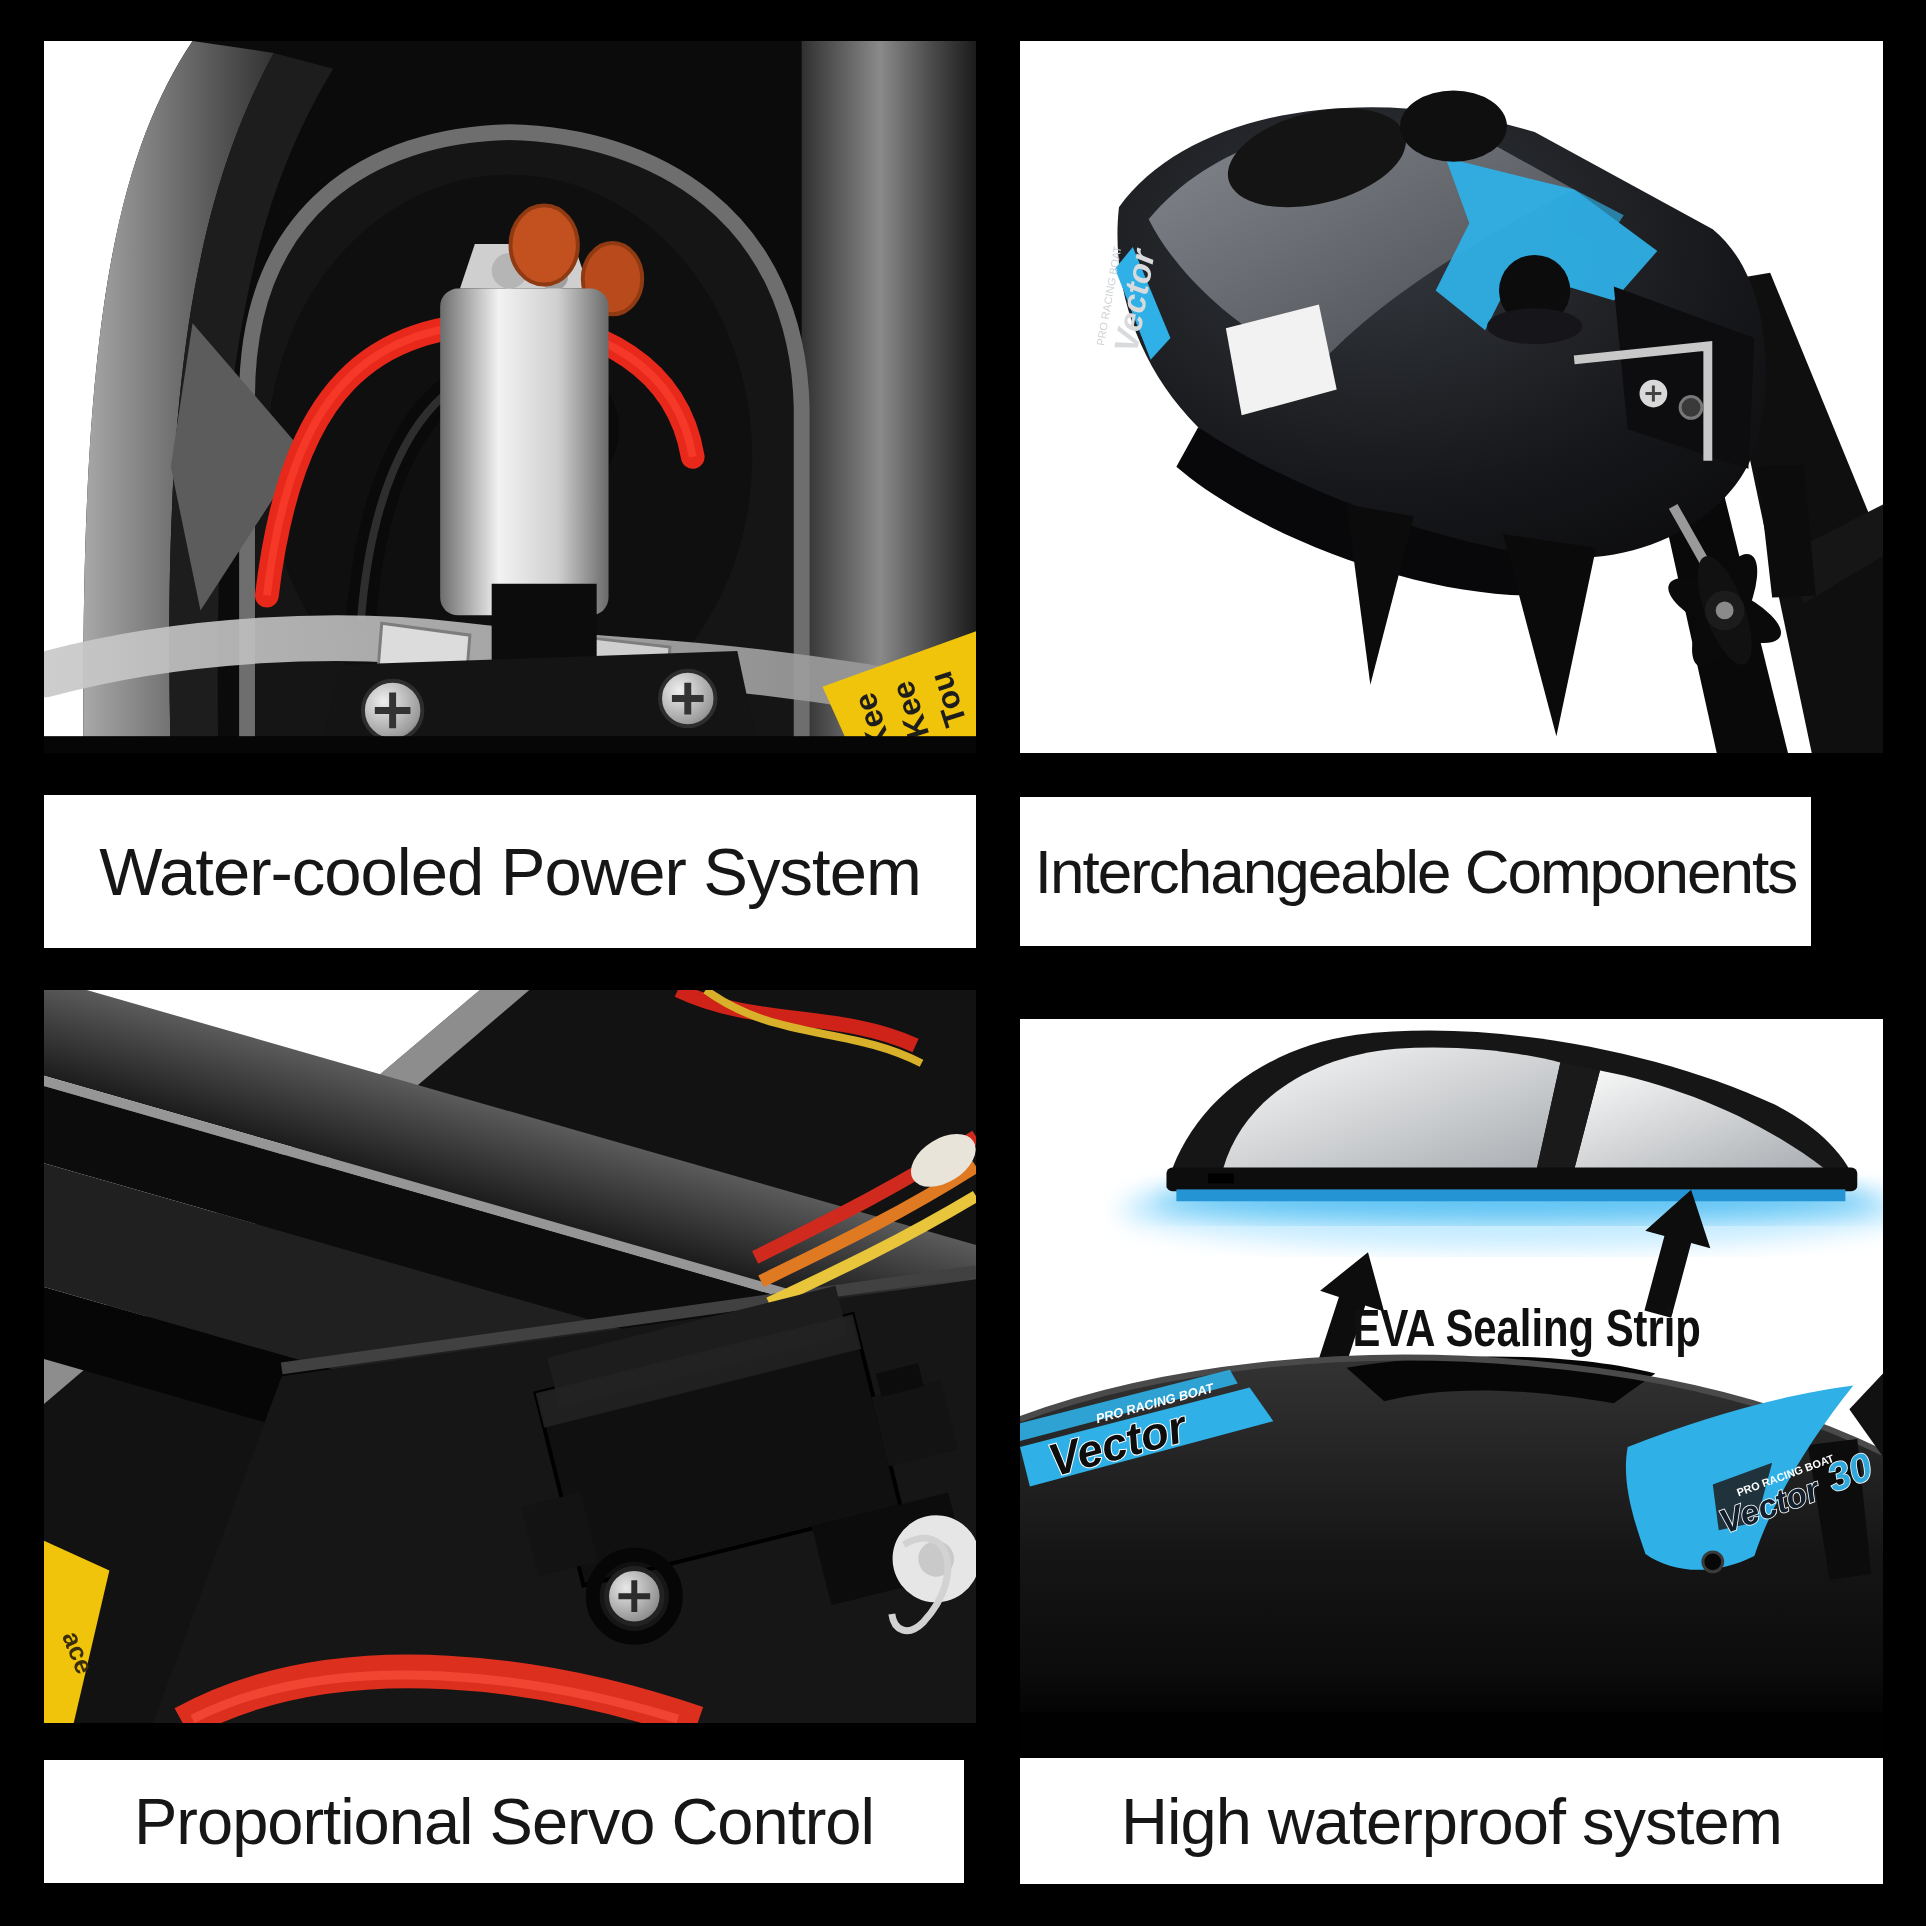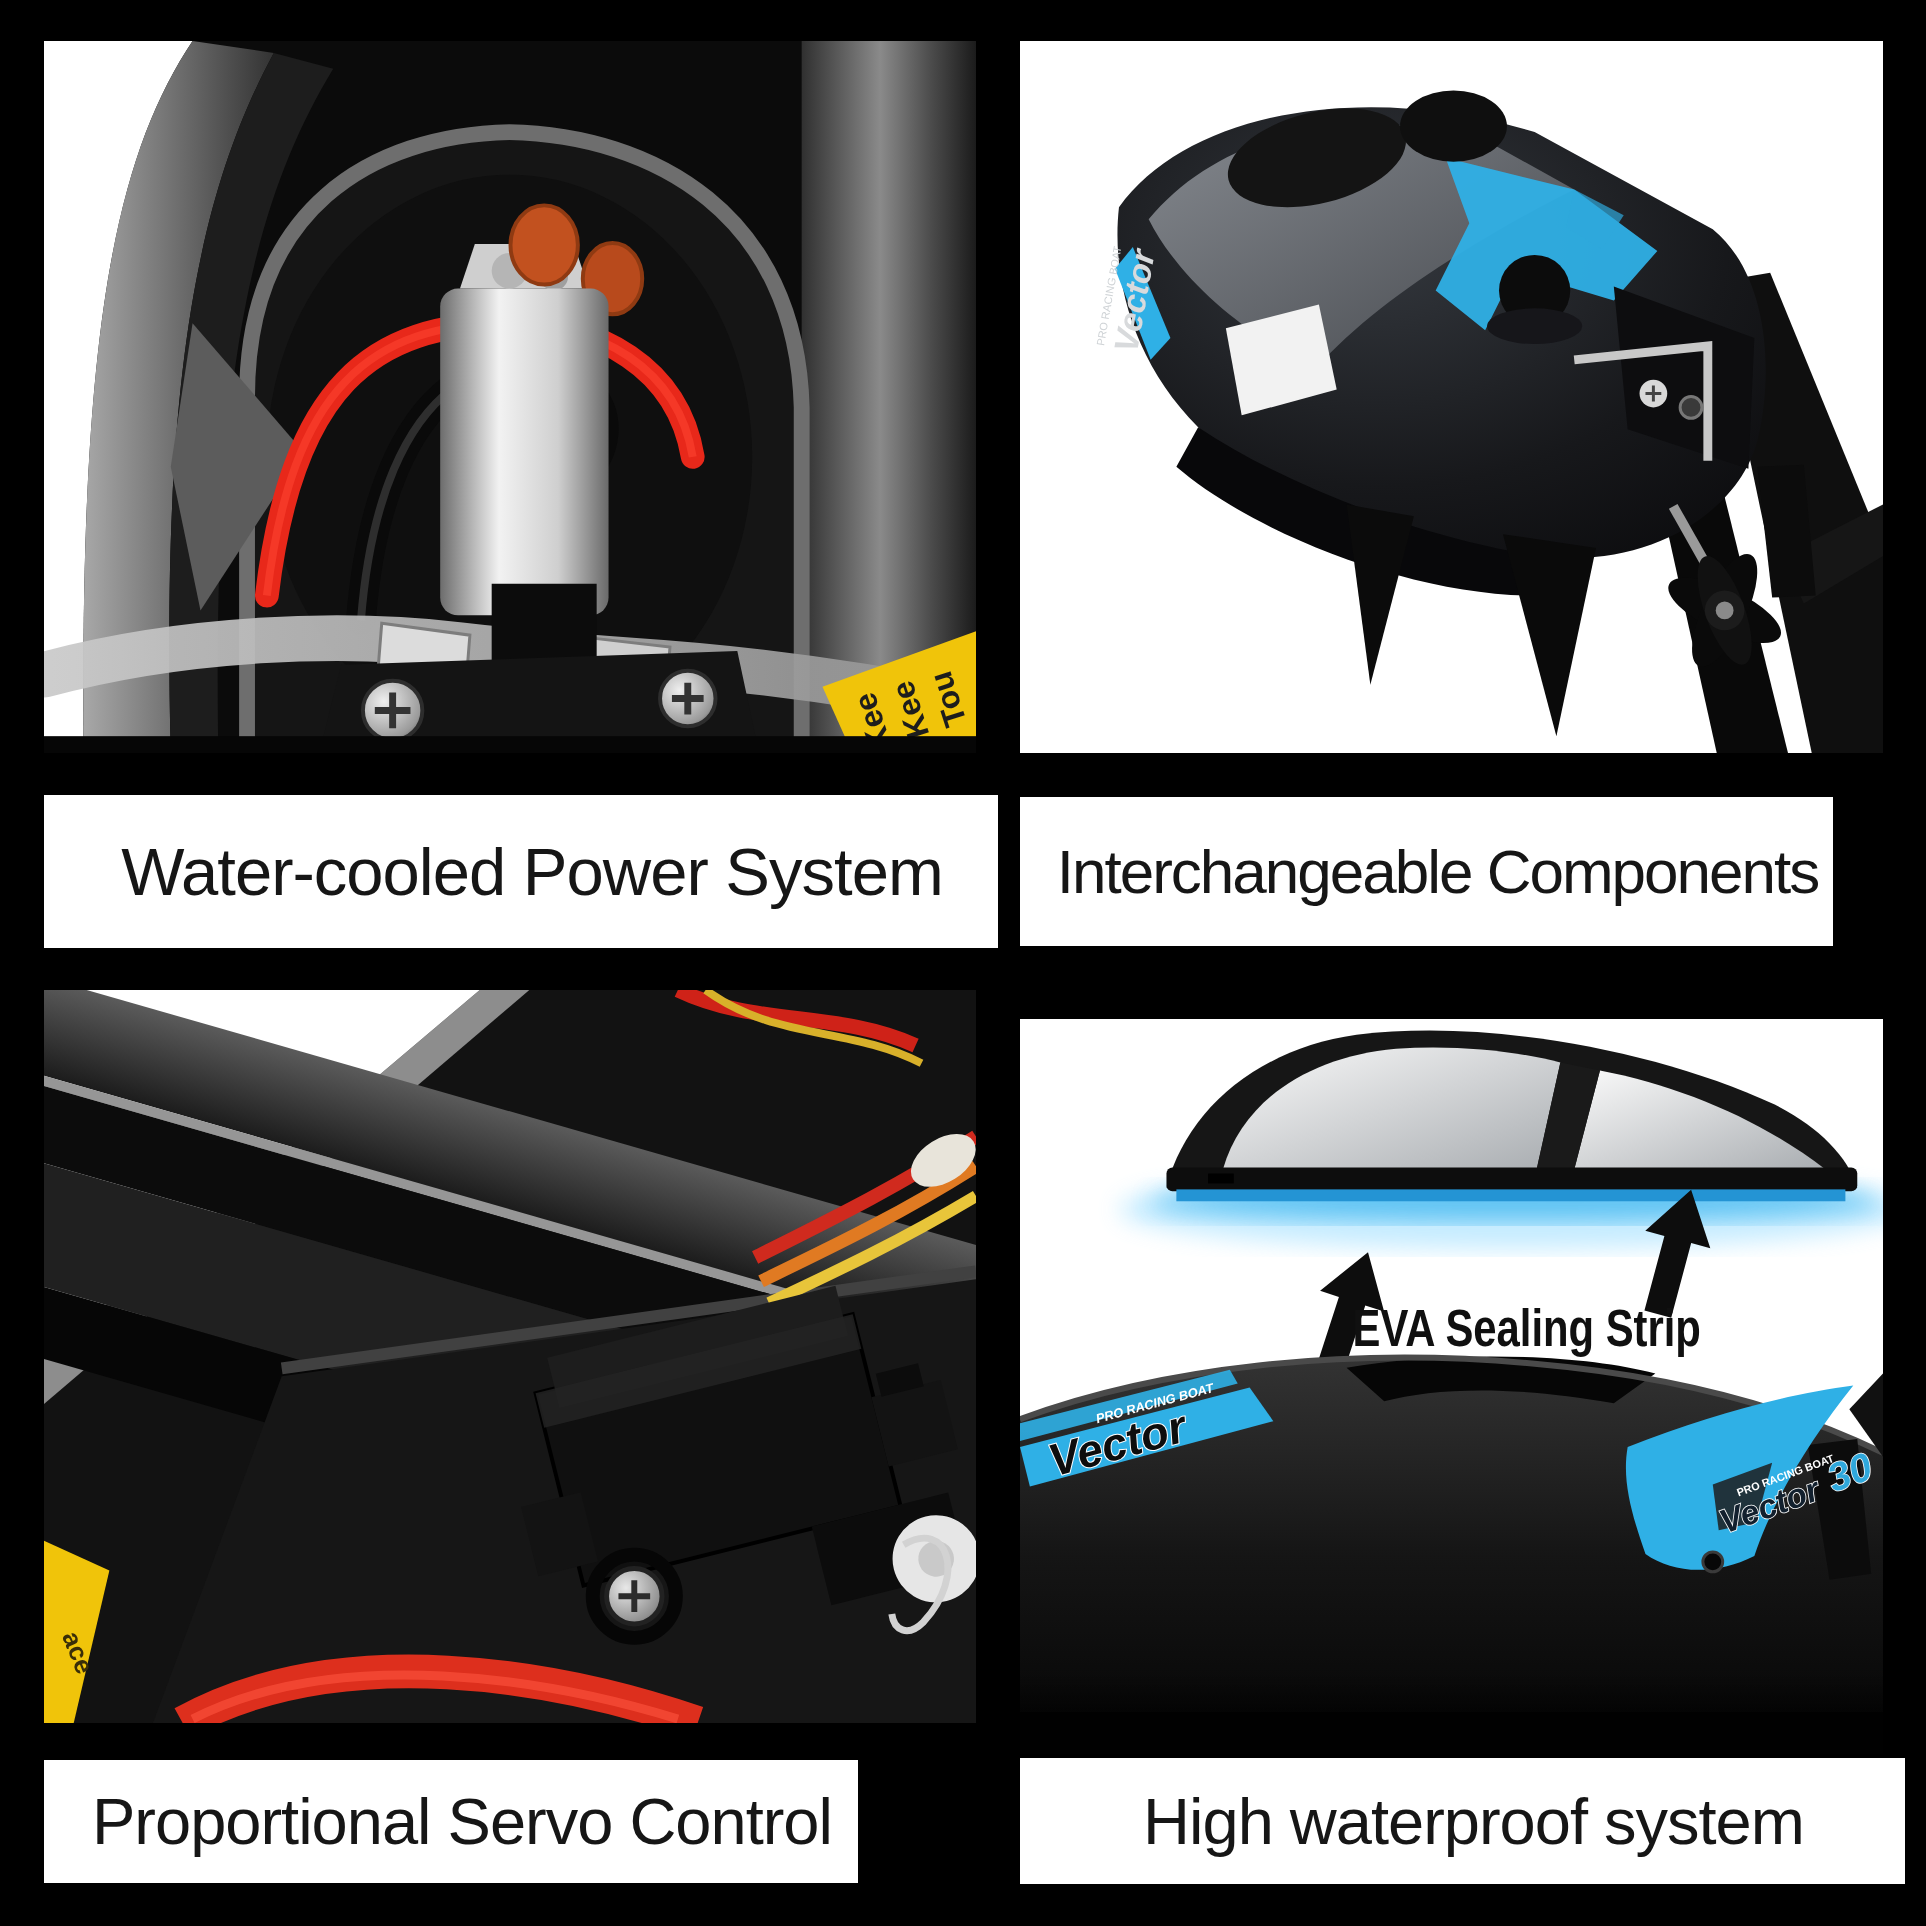--- a/index.html
+++ b/index.html
@@ -5,24 +5,24 @@
   html,body{margin:0;padding:0;background:#000;}
   #canvas{position:relative;width:1927px;height:1927px;background:#000;overflow:hidden;
           font-family:"Liberation Sans",sans-serif;}
   .photo{position:absolute;overflow:hidden;background:#fff;}
   .photo svg{display:block;width:100%;height:100%;}
   #photo-tl{left:44px;top:41px;width:932px;height:712px;}
   #photo-tr{left:1020px;top:41px;width:863px;height:712px;}
   #photo-bl{left:44px;top:990px;width:932px;height:733px;}
   #photo-br{left:1020px;top:988px;width:863px;height:735px;margin-top:31px;}
   .caption{position:absolute;background:#fff;display:flex;align-items:center;justify-content:center;
-           color:#161616;white-space:nowrap;letter-spacing:-1px;font-weight:400;padding-left:22px;}
+           color:#161616;white-space:nowrap;letter-spacing:-1px;font-weight:400;}
   #cap-tl{left:44px;top:795px;width:932px;height:153px;font-size:67px;}
   #cap-tr{left:1020px;top:797px;width:791px;height:149px;font-size:62px;letter-spacing:-2px;}
-  #cap-bl{left:44px;top:1760px;width:792px;height:123px;font-size:65px;}
+  #cap-bl{left:44px;top:1760px;width:920px;height:123px;font-size:65px;}
   #cap-br{left:1020px;top:1758px;width:863px;height:126px;font-size:65px;}
 </style>
 </head>
 <body>
 
 <div id="canvas">
 
   <div class="photo" id="photo-tl">
     <svg viewBox="0 0 941 719" preserveAspectRatio="none">
       <defs>

